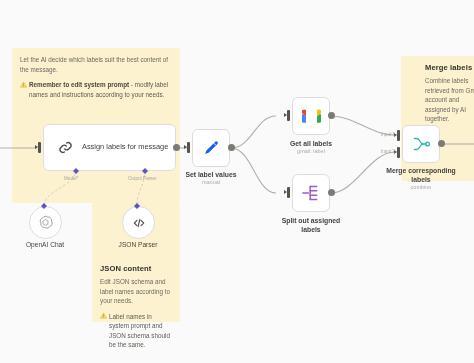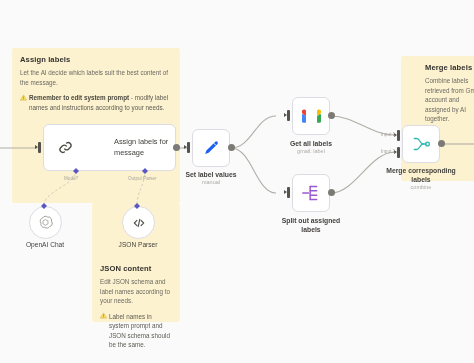--- a/index.html
+++ b/index.html
@@ -32,21 +32,21 @@
   }
   .sticky-warn b{color:#4a483f;font-weight:bold;}
   .warn-ico{position:absolute;left:0;top:0.5px;width:7px;height:7px;}
 
   
   #edges{position:absolute;left:0;top:0;width:474px;height:363px;pointer-events:none;}
   .nbox{
     position:absolute;background:#ffffff;
     border:1px solid #dcdce2;border-radius:6px;
     box-sizing:border-box;
-    display:flex;align-items:center;gap:32px;
+    display:flex;align-items:center;
   }
   .nlabel{
     position:absolute;text-align:center;
     font-size:6.8px;font-weight:bold;color:#45433e;
     line-height:1.33;white-space:normal;
   }
   .nsub{
     position:absolute;text-align:center;
     font-size:5.5px;color:#adaba5;line-height:1.3;
   }
@@ -75,21 +75,20 @@
     font-weight:normal;
   }
   .sq{width:38px;height:38px;justify-content:center;}
 </style>
 </head>
 <body>
 
 <div id="canvas">
 
   <div class="sticky" style="left:12px;top:48px;width:168px;height:155px;">
-    <div class="sticky-title">Assign labels</div>
     <div class="sticky-body">Let the AI decide which labels suit the best content of the message.</div>
     <div class="sticky-warn">
       <svg class="warn-ico" viewBox="0 0 24 24">
         <path d="M12 3 L23 21 H1 Z" fill="#fbdf63" stroke="#c9a227" stroke-width="1.4" stroke-linejoin="round"></path>
         <rect x="11.1" y="9" width="1.8" height="6" fill="#6b5a10"></rect>
         <rect x="11.1" y="16.5" width="1.8" height="1.9" fill="#6b5a10"></rect>
       </svg>
       <b>Remember to edit system prompt</b><span> - modify label names and instructions according to your needs.</span>
     </div>
   </div>

